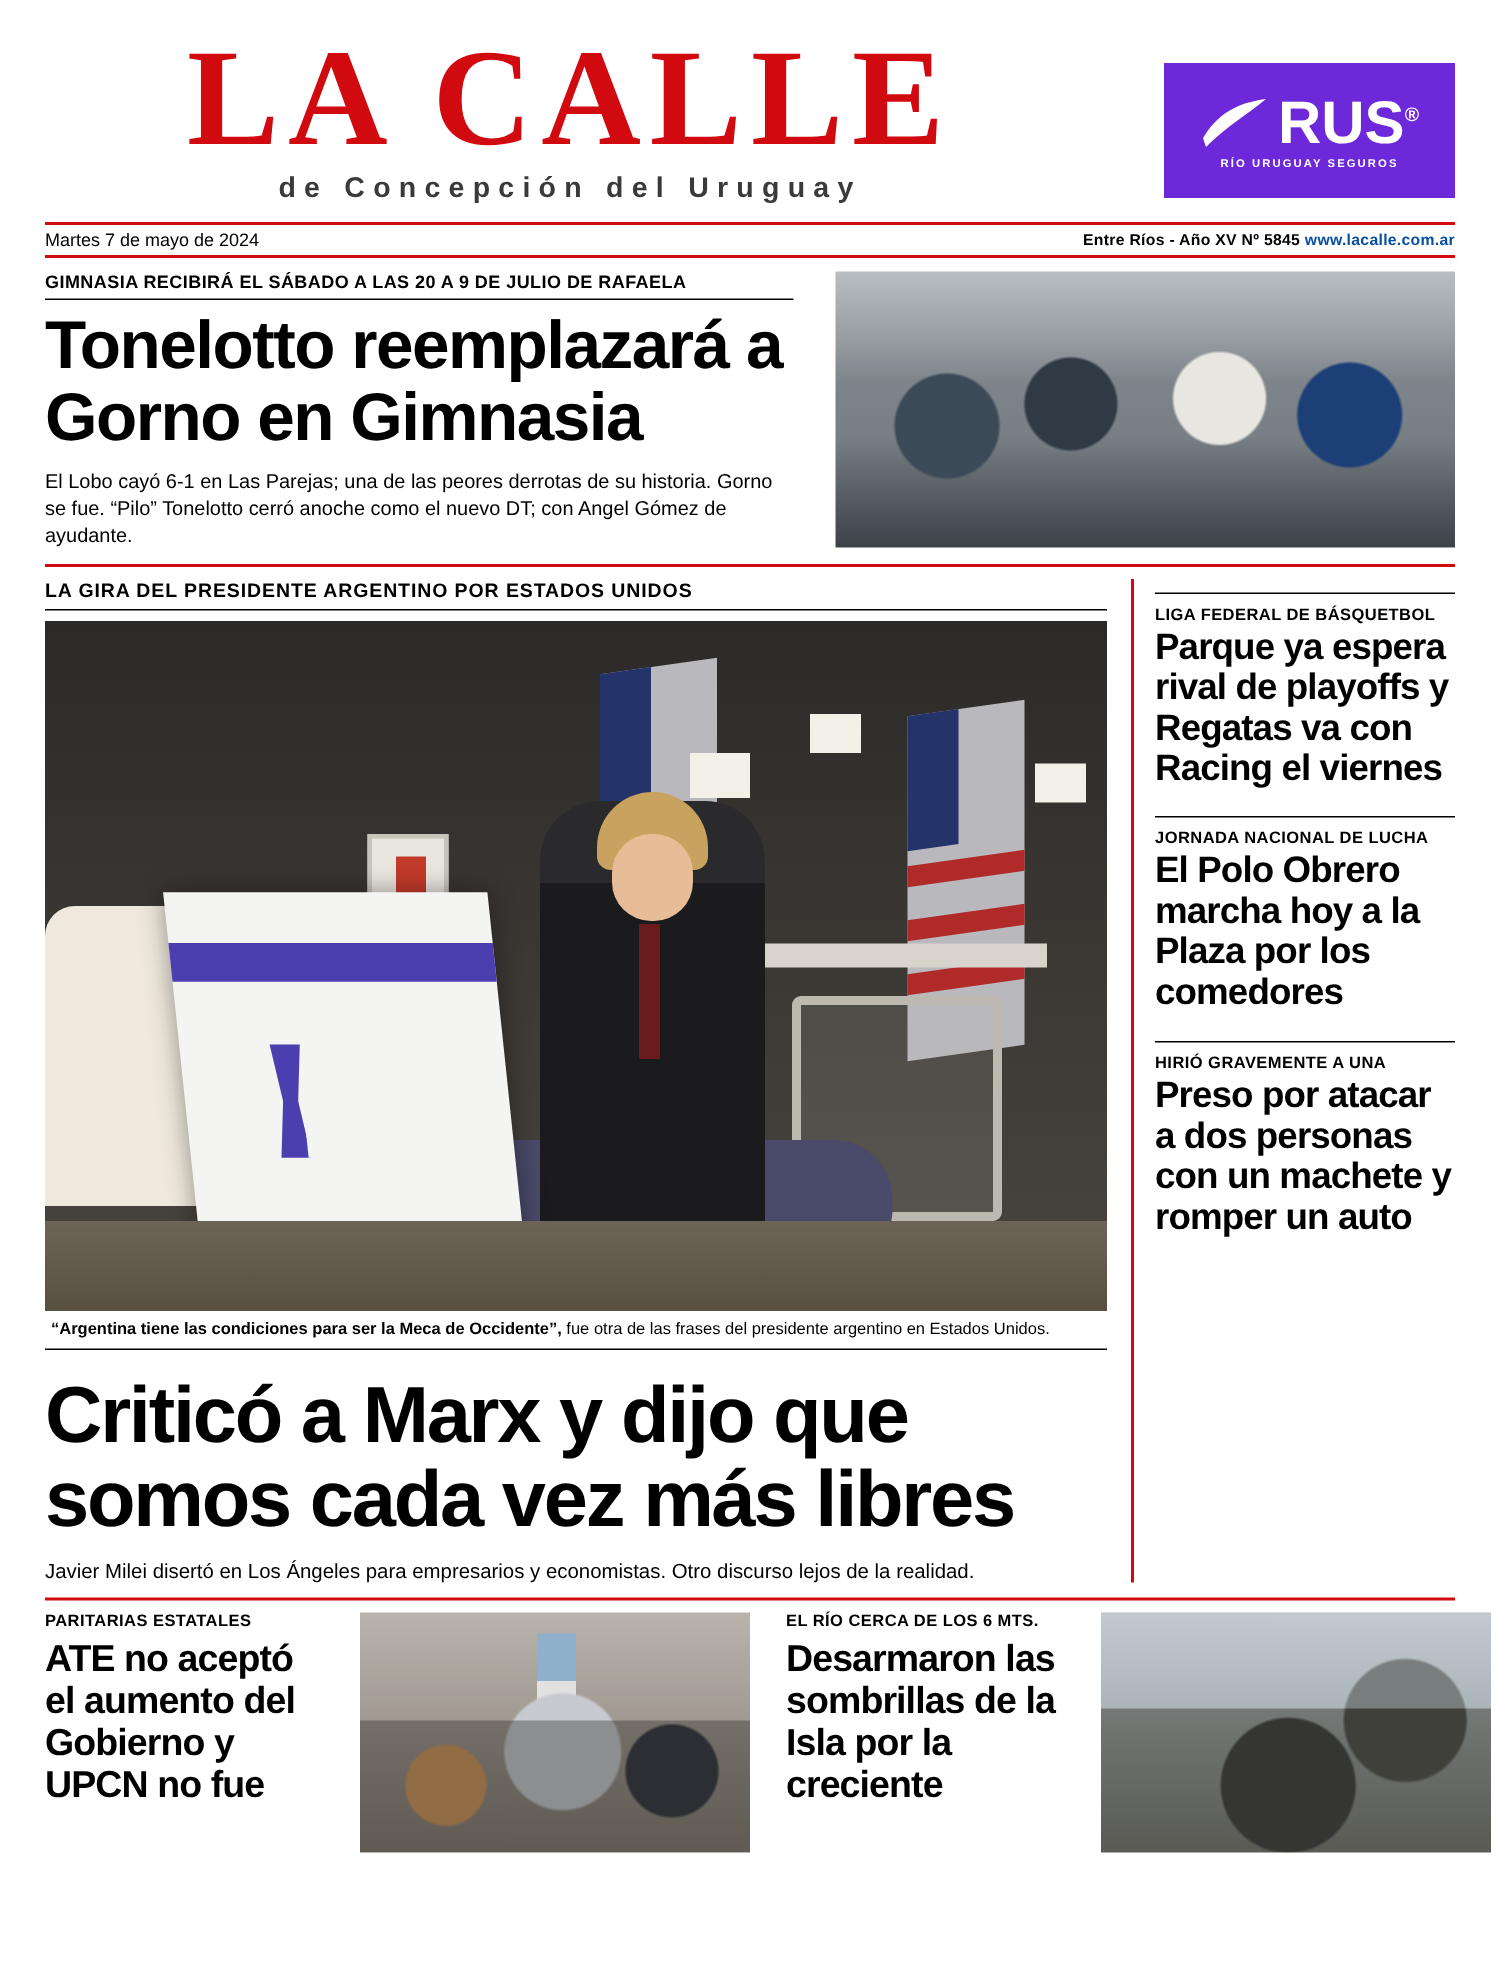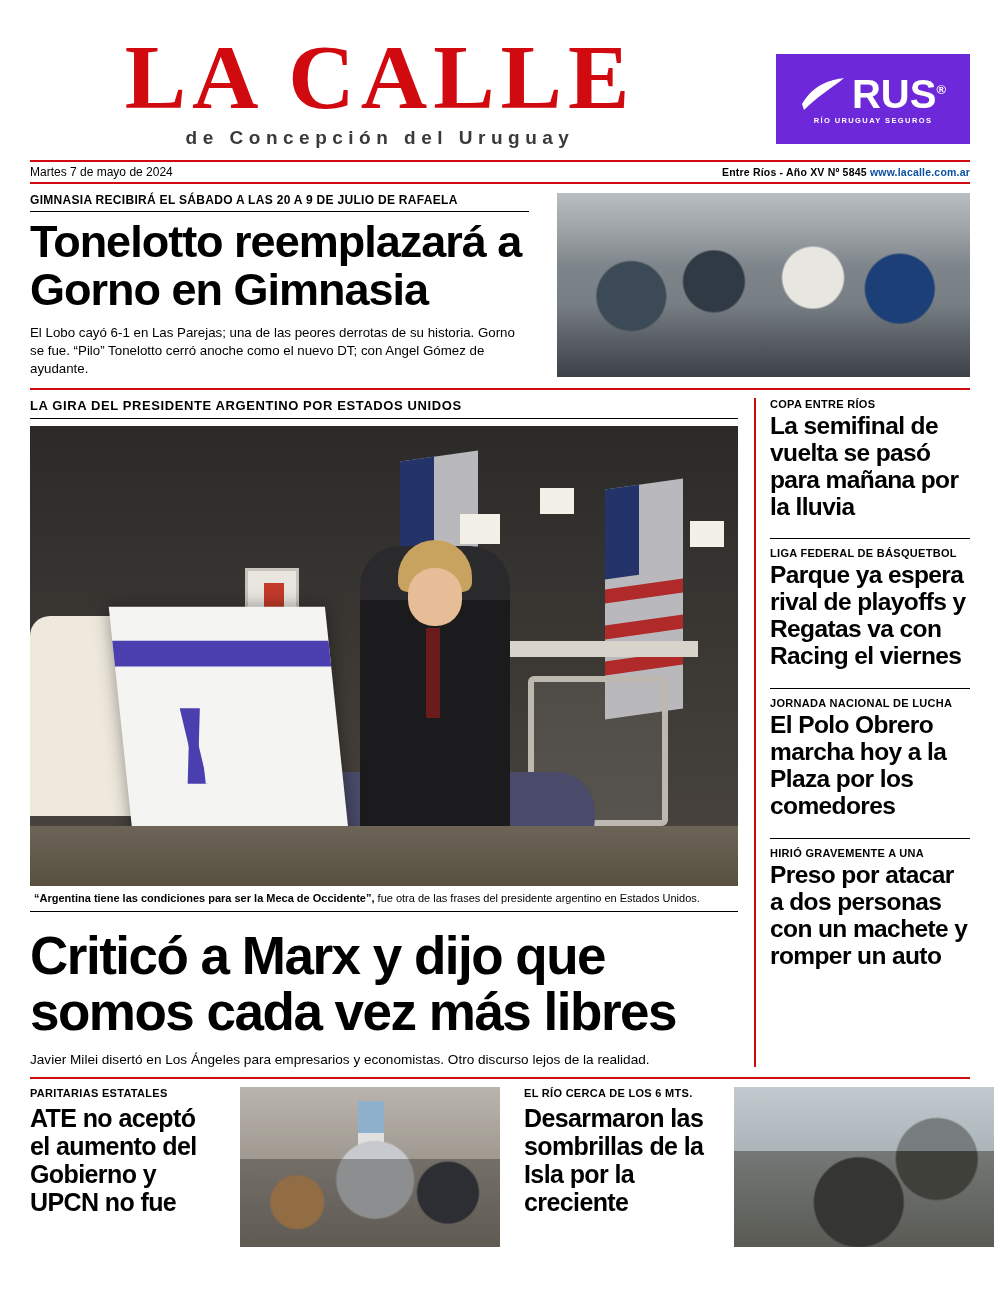--- a/index.html
+++ b/index.html
@@ -4,21 +4,21 @@
 <style>
   * { box-sizing: border-box; }
   html, body { margin:0; padding:0; }
   body {
     width:1000px; height:1315px;
     background:#ffffff;
     font-family:"Liberation Sans", sans-serif;
     color:#000;
     overflow:hidden;
   }
-  .page { width:1000px; height:1315px; position:relative; padding:12px 30px; }
+  .page { width:1000px; height:1315px; position:relative; padding:0 30px; }
 
   
   .masthead { position:relative; height:148px; }
   .logo-block { padding-top:22px; }
   .logo-title {
     font-family:"Liberation Serif", serif;
     font-weight:bold;
     color:#d10a10;
     font-size:92px;
     line-height:0.95;
@@ -345,24 +345,20 @@
       <div class="caption">
         <b>“Argentina tiene las condiciones para ser la Meca de Occidente”,</b><span> fue otra de las frases del presidente argentino en Estados Unidos.</span>
       </div>
 
       <h1 class="headline-xl">Criticó a Marx y dijo que somos cada vez más libres</h1>
       <div class="sub-lede">Javier Milei disertó en Los Ángeles para empresarios y economistas. Otro discurso lejos de la realidad.</div>
     </div>
 
     <div class="mid-right">
 
-      <div class="r-item">
-        <div class="r-kicker">COPA ENTRE RÍOS</div>
-        <h2 class="r-head">La semifinal de vuelta se pasó para mañana por la lluvia</h2>
-      </div>
       <hr class="r-sep">
 
       <div class="r-item">
         <div class="r-kicker">LIGA FEDERAL DE BÁSQUETBOL</div>
         <h2 class="r-head">Parque ya espera rival de playoffs y Regatas va con Racing el viernes</h2>
       </div>
       <hr class="r-sep">
 
       <div class="r-item">
         <div class="r-kicker">JORNADA NACIONAL DE LUCHA</div>

